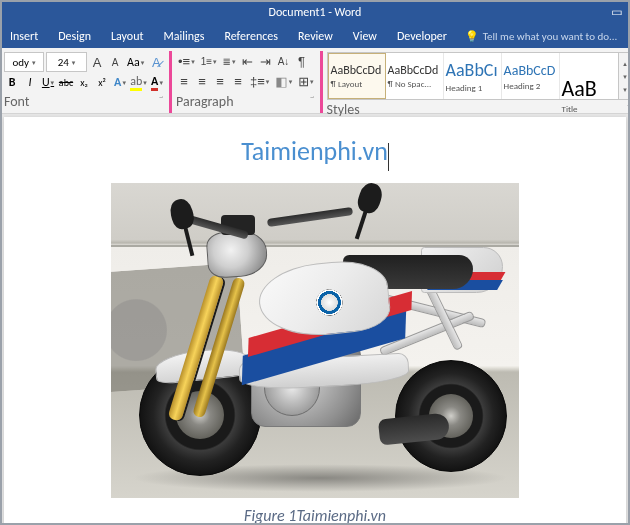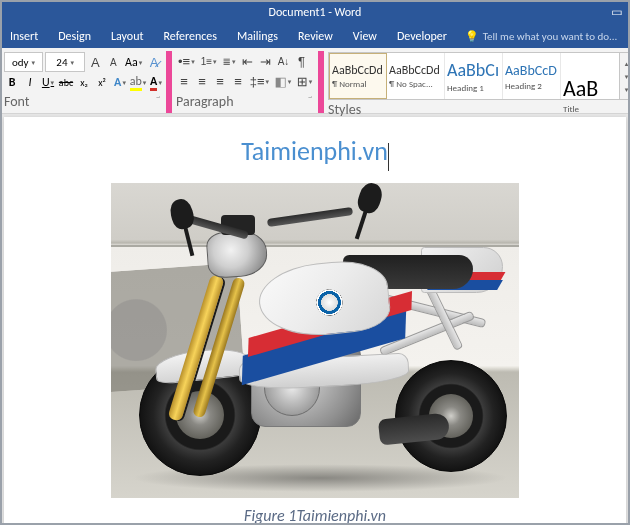--- a/index.html
+++ b/index.html
@@ -12,21 +12,21 @@
   .titlebar .wincontrols span { width: 26px; display: flex; align-items: center; justify-content: center; color: #fff; cursor: default; font-family: Arial; }
 
   
   .ribbon-tabs { background: #2b579a; display: flex; height: 24px; color: #fff; font-size: 12px; }
   .ribbon-tabs .tab { padding: 0 10px; display: flex; align-items: center; cursor: pointer; }
   .ribbon-tabs .tellme { display: flex; align-items: center; padding: 0 8px; color: #c7d6ec; font-size: 11px; gap: 4px; }
   .ribbon-tabs .bulb { font-size: 11px; }
 
   
   .ribbon { background: #f3f3f3; border-bottom: 1px solid #d4d4d4; padding: 3px 0 0 0; display: flex; height: 66px; }
-  .group { border-right: 6px solid #ec4899; display: flex; flex-direction: column; justify-content: space-between; padding: 1px 4px; }
+  .group { border-right: 3px solid #ec4899; display: flex; flex-direction: column; justify-content: space-between; padding: 1px 4px; }
   .group-row { display: flex; align-items: center; gap: 2px; }
   .group-label { text-align: left; font-size: 14px; color: #666; padding: 1px 0 2px; position: relative; }
   .group-label::after { content: "⌐"; position: absolute; right: 2px; font-size: 8px; color: #888; transform: scaleX(-1) scaleY(-1); }
 
   .btn, .sel { display: inline-flex; align-items: center; justify-content: center; padding: 1px 2px; cursor: pointer; min-width: 16px; height: 18px; }
   .sel { border: 1px solid #c6c6c6; background: #fff; height: 20px; padding: 0 3px; font-size: 11px; gap: 3px; }
   .sel .dd { font-size: 7px; color: #666; }
   .dd-split { display: inline-flex; border: none; }
   .dd-split .dd { font-size: 7px; color: #666; padding-left: 1px; }
 
@@ -117,22 +117,22 @@
   <span class="title">Document1 - Word</span>
   <div class="wincontrols">
     <span>▭</span>
   </div>
 </div>
 
 <div class="ribbon-tabs">
   <div class="tab">Insert</div>
   <div class="tab">Design</div>
   <div class="tab">Layout</div>
+  <div class="tab">Mailings</div>
   <div class="tab">References</div>
-  <div class="tab">Mailings</div>
   <div class="tab">Review</div>
   <div class="tab">View</div>
   <div class="tab">Developer</div>
   <div class="tellme">
     <span class="bulb">💡</span>
     <span>Tell me what you want to do...</span>
   </div>
 </div>
 
 <div class="ribbon">
@@ -221,21 +221,21 @@
         </span>
     </div>
     <div class="group-label">Paragraph</div>
   </div>
 
   <div class="group" style="flex:1;border-right:none">
     <div class="group-row" style="align-items:stretch">
       <div class="styles-gallery">
         <div class="style-item selected">
           <span class="style-preview">AaBbCcDd</span>
-          <span class="style-name">¶ Normal</span>
+          <span class="style-name">¶ Layout</span>
         </div>
         <div class="style-item">
           <span class="style-preview">AaBbCcDd</span>
           <span class="style-name">¶ No Spac...</span>
         </div>
         <div class="style-item">
           <span class="style-preview big">AaBbCı</span>
           <span class="style-name">Heading 1</span>
         </div>
         <div class="style-item">

